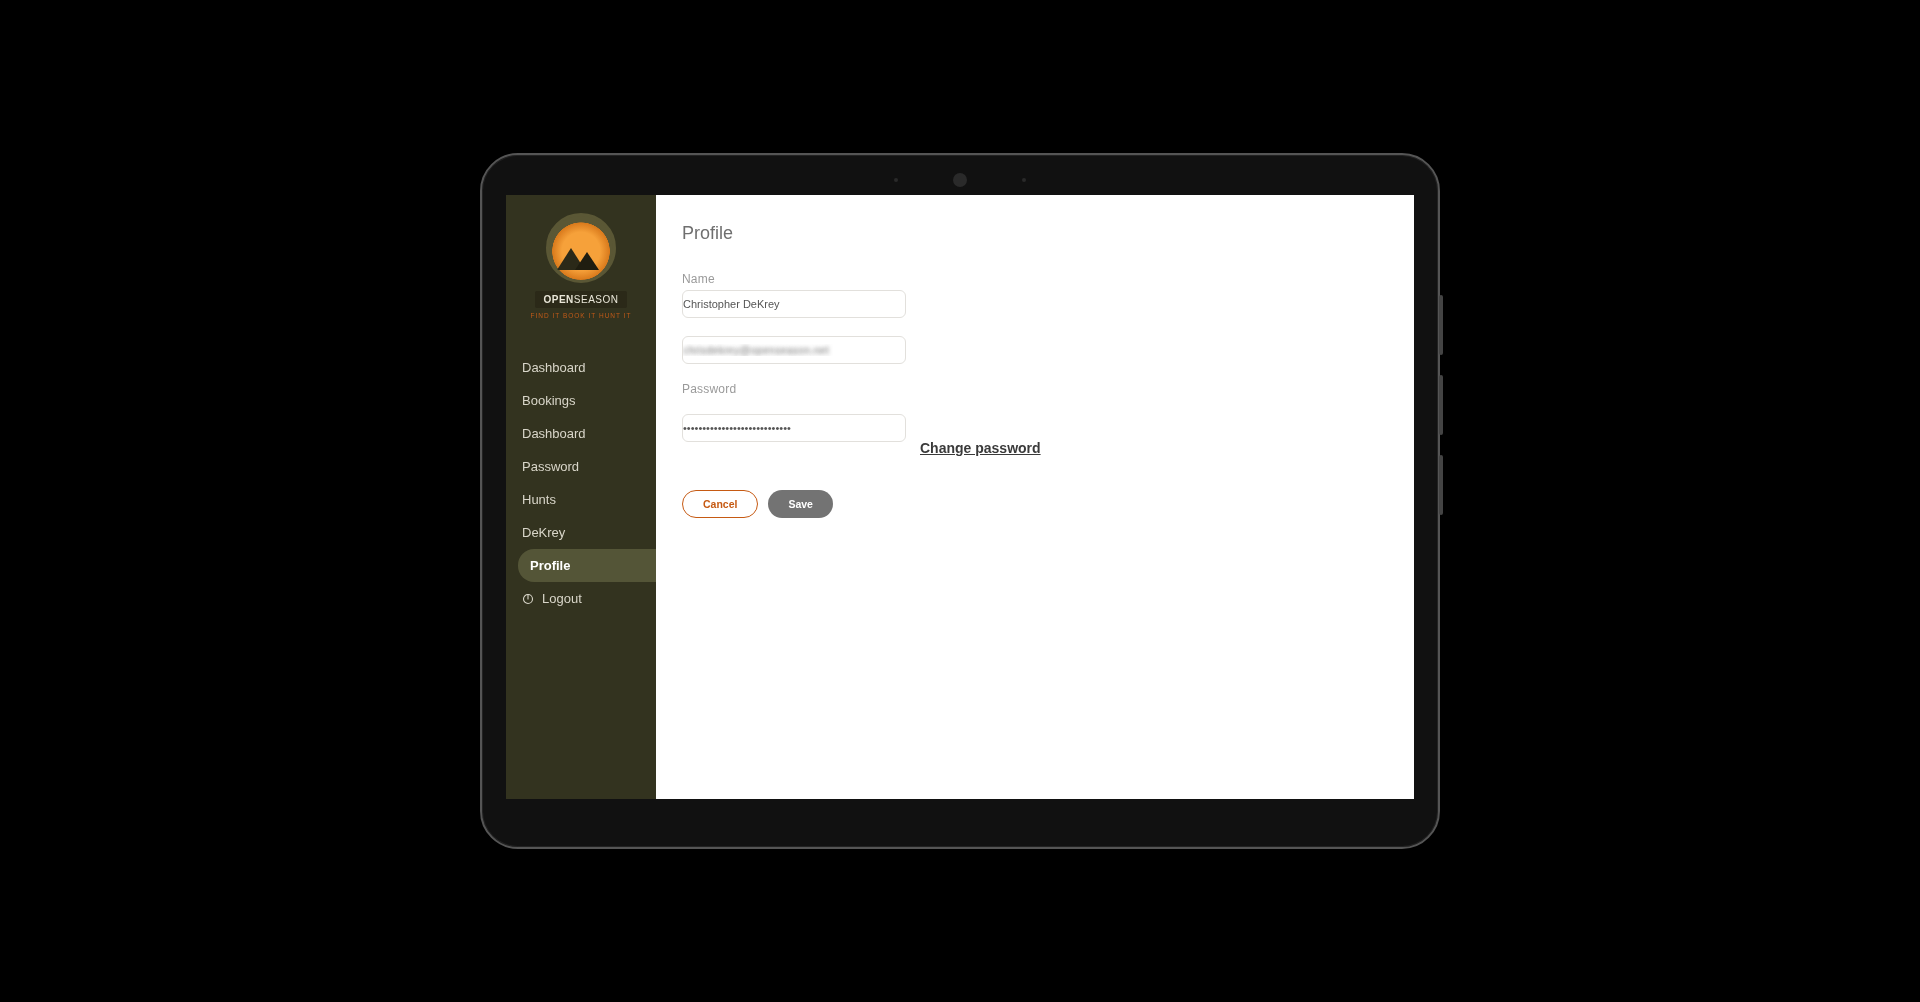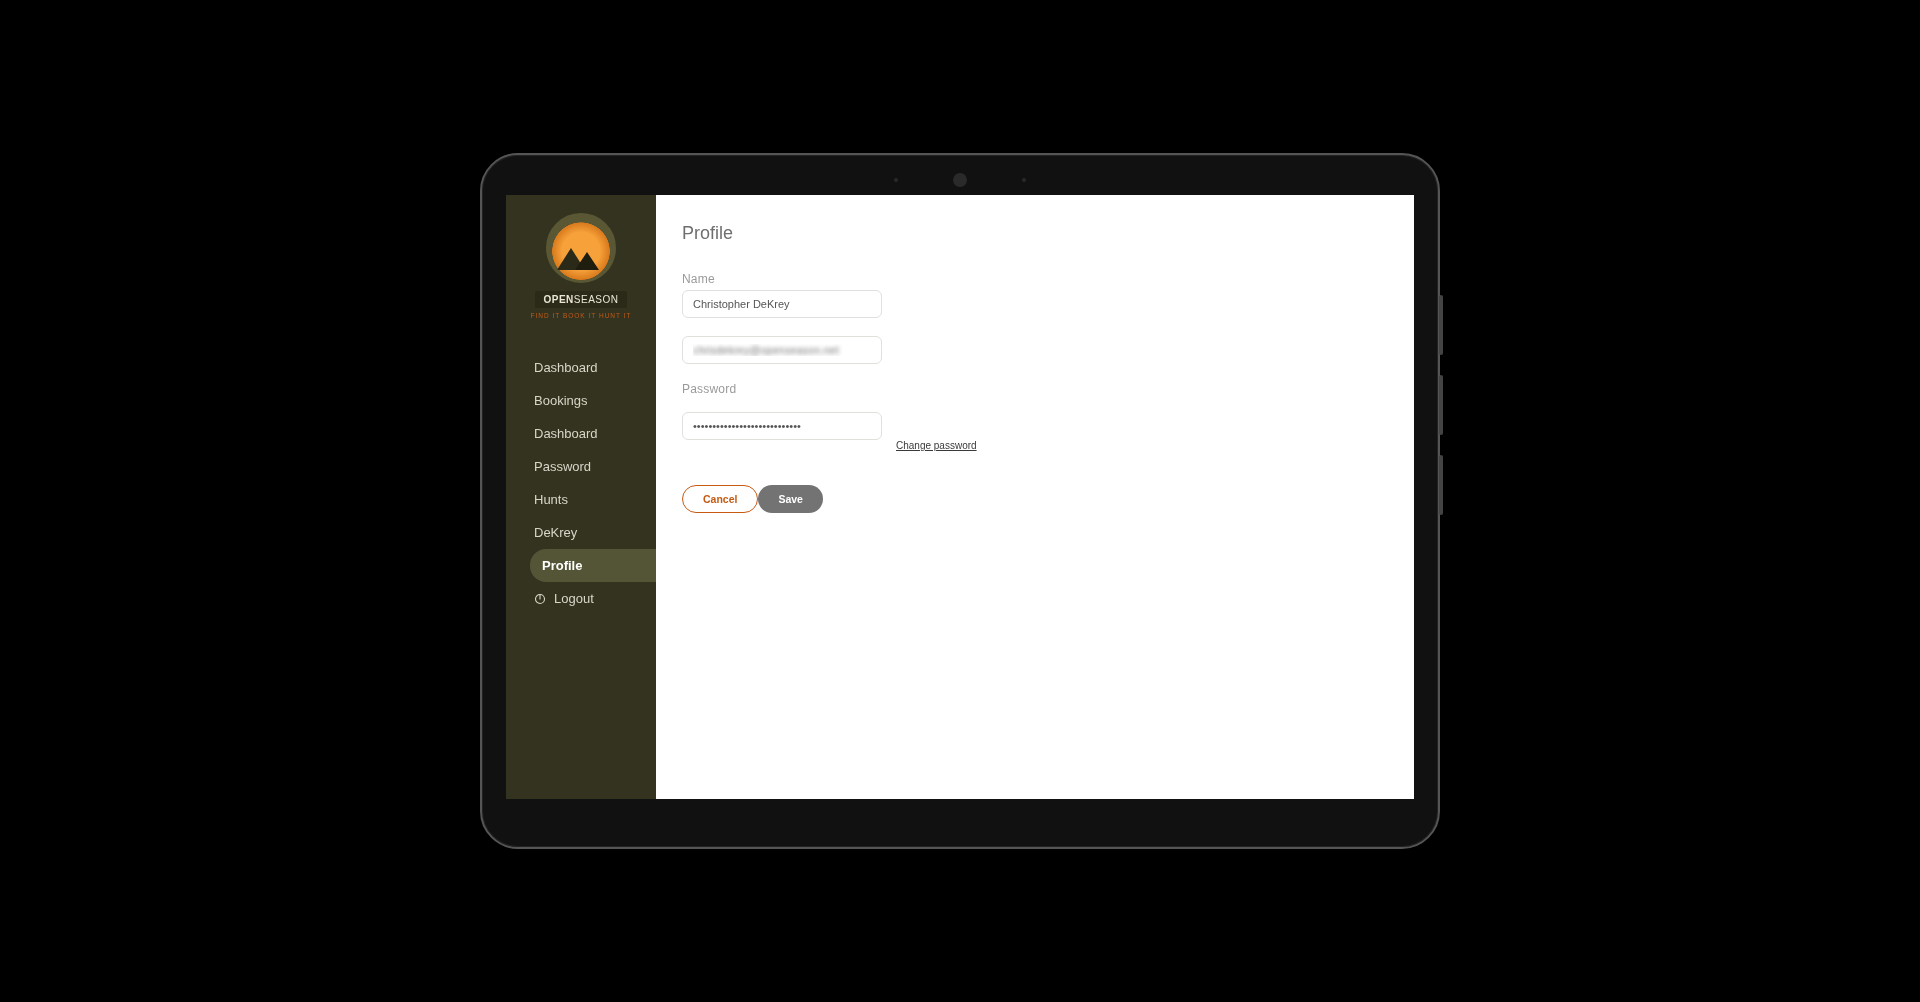--- a/index.html
+++ b/index.html
@@ -115,21 +115,20 @@
     margin-top: 4px;
     font-size: 6.5px;
     letter-spacing: 1px;
     color: #c05a18;
   }
 
   .nav {
     margin-top: 22px;
     display: flex;
     flex-direction: column;
-    padding-left: 12px;
   }
   .nav-item {
     padding: 9px 16px;
     cursor: pointer;
     color: #d9d6c9;
     display: flex;
     align-items: center;
     gap: 8px;
   }
   .nav-item.active {
@@ -162,40 +161,40 @@
   }
   .field-group { margin-bottom: 18px; }
   .field-label {
     font-size: 12px;
     color: #9a9a9a;
     margin-bottom: 4px;
     letter-spacing: 0.2px;
   }
   .field-row { display: flex; align-items: center; gap: 14px; }
   .text-input {
-    width: 200px;
-    padding: 7px 10px;
+    width: 224px;
+    padding: 7px 0;
     border: 1px solid #e2e0dc;
     border-radius: 6px;
     font-size: 11px;
     color: #555;
     background: #fff;
     outline: none;
     font-family: inherit;
   }
   .text-input.blurred { color: transparent; text-shadow: 0 0 4px rgba(80,80,80,0.8); }
   .change-pw {
-    font-size: 10px;
+    font-size: 14px;
     color: #3a3a3a;
     text-decoration: underline;
     cursor: pointer;
-    font-weight: 400;
+    font-weight: 700;
     margin-top: 40px;
   }
-  .btn-row { margin-top: 34px; display: flex; }
+  .btn-row { margin-top: 34px; display: flex; gap: 10px; }
   .btn {
     padding: 7px 20px;
     border-radius: 16px;
     font-size: 10.5px;
     font-weight: 600;
     cursor: pointer;
     border: none;
   }
   .btn-cancel {
     background: #fff;

